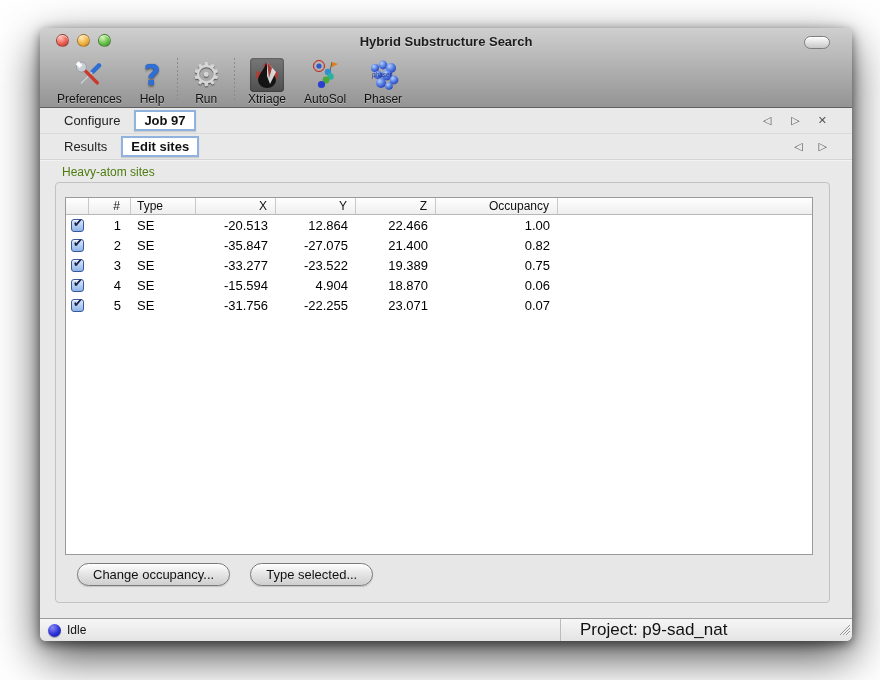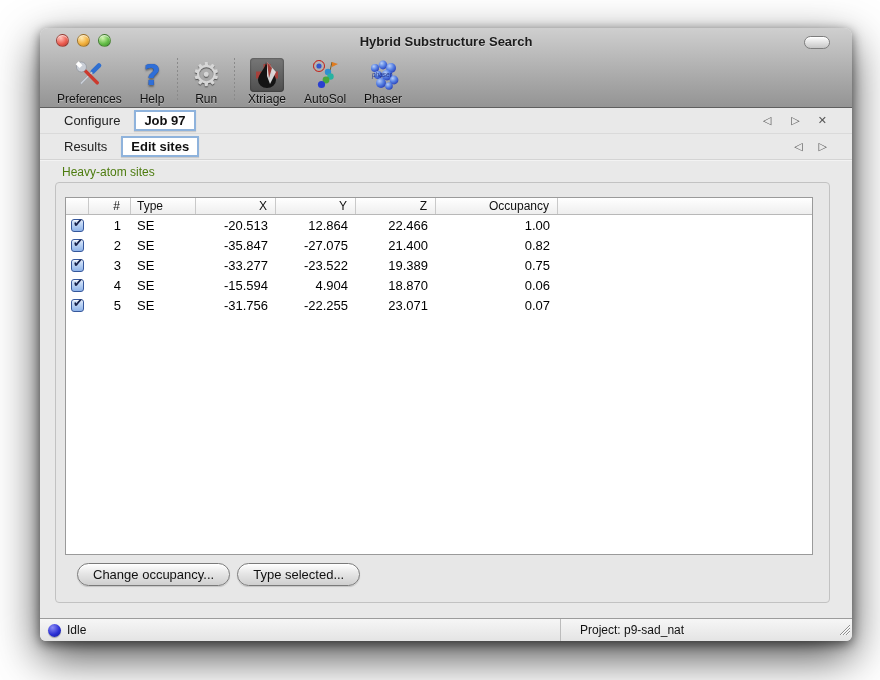--- a/index.html
+++ b/index.html
@@ -81,36 +81,36 @@
   .c-occ  { width:122px; flex:0 0 122px; justify-content:flex-end; display:flex; padding-right:8px; }
   .c-fill { flex:1 1 auto; }
   .thead .c-fill { border-right:none; }
 
   .cb { width:13px; height:13px; border-radius:3px; border:1px solid #36589c;
         background:linear-gradient(#dce9fb, #8db2e8); position:relative;
         box-shadow:inset 0 1px 0 rgba(255,255,255,.8); }
   .cb.checked::after { content:"✔"; font-family:"DejaVu Sans", sans-serif; font-size:12px;
         font-weight:bold; color:#16204a; position:absolute; left:1px; top:-4px; }
 
-  .btnrow { display:flex; gap:7px; margin:8px 0 0 12px; }
+  .btnrow { display:flex; gap:20px; margin:8px 0 0 12px; }
   .aquabtn { height:23px; border-radius:12px; border:1px solid #7a7a7a;
              background:linear-gradient(#ffffff, #e6e6e6 45%, #cfcfcf);
              box-shadow:inset 0 1px 0 #fff, 0 1px 1px rgba(0,0,0,.15);
              font-family:"Liberation Sans", sans-serif; font-size:13px; color:#111; padding:0 15px; }
 
   
   .statusbar { flex:0 0 23px; margin-top:auto; position:relative;
                background:linear-gradient(#f6f6f6, #e4e4e4);
                border-top:1px solid #9c9c9c; display:flex; align-items:center; }
   .status-dot { width:13px; height:13px; border-radius:50%; margin:0 6px 0 8px;
                 background:radial-gradient(circle at 35% 28%, #8a8af5, #2a2fd4 55%, #141a8e);
                 box-shadow:0 1px 1px rgba(0,0,0,.3); }
   .status-text { font-size:12px; color:#111; }
   .status-sep { position:absolute; left:520px; top:0; bottom:0; width:1px; background:#bcbcbc; }
-  .project-text { position:absolute; left:540px; font-size:12px; color:#111; }
+  .project-text { position:absolute; left:540px; font-size:17px; color:#111; }
   .grip { position:absolute; right:2px; bottom:2px; }
 
   .content { flex:1 1 auto; background:#e9e9e9; }
 </style>
 </head>
 <body>
 
 <div class="window">
 
   <div class="header">

